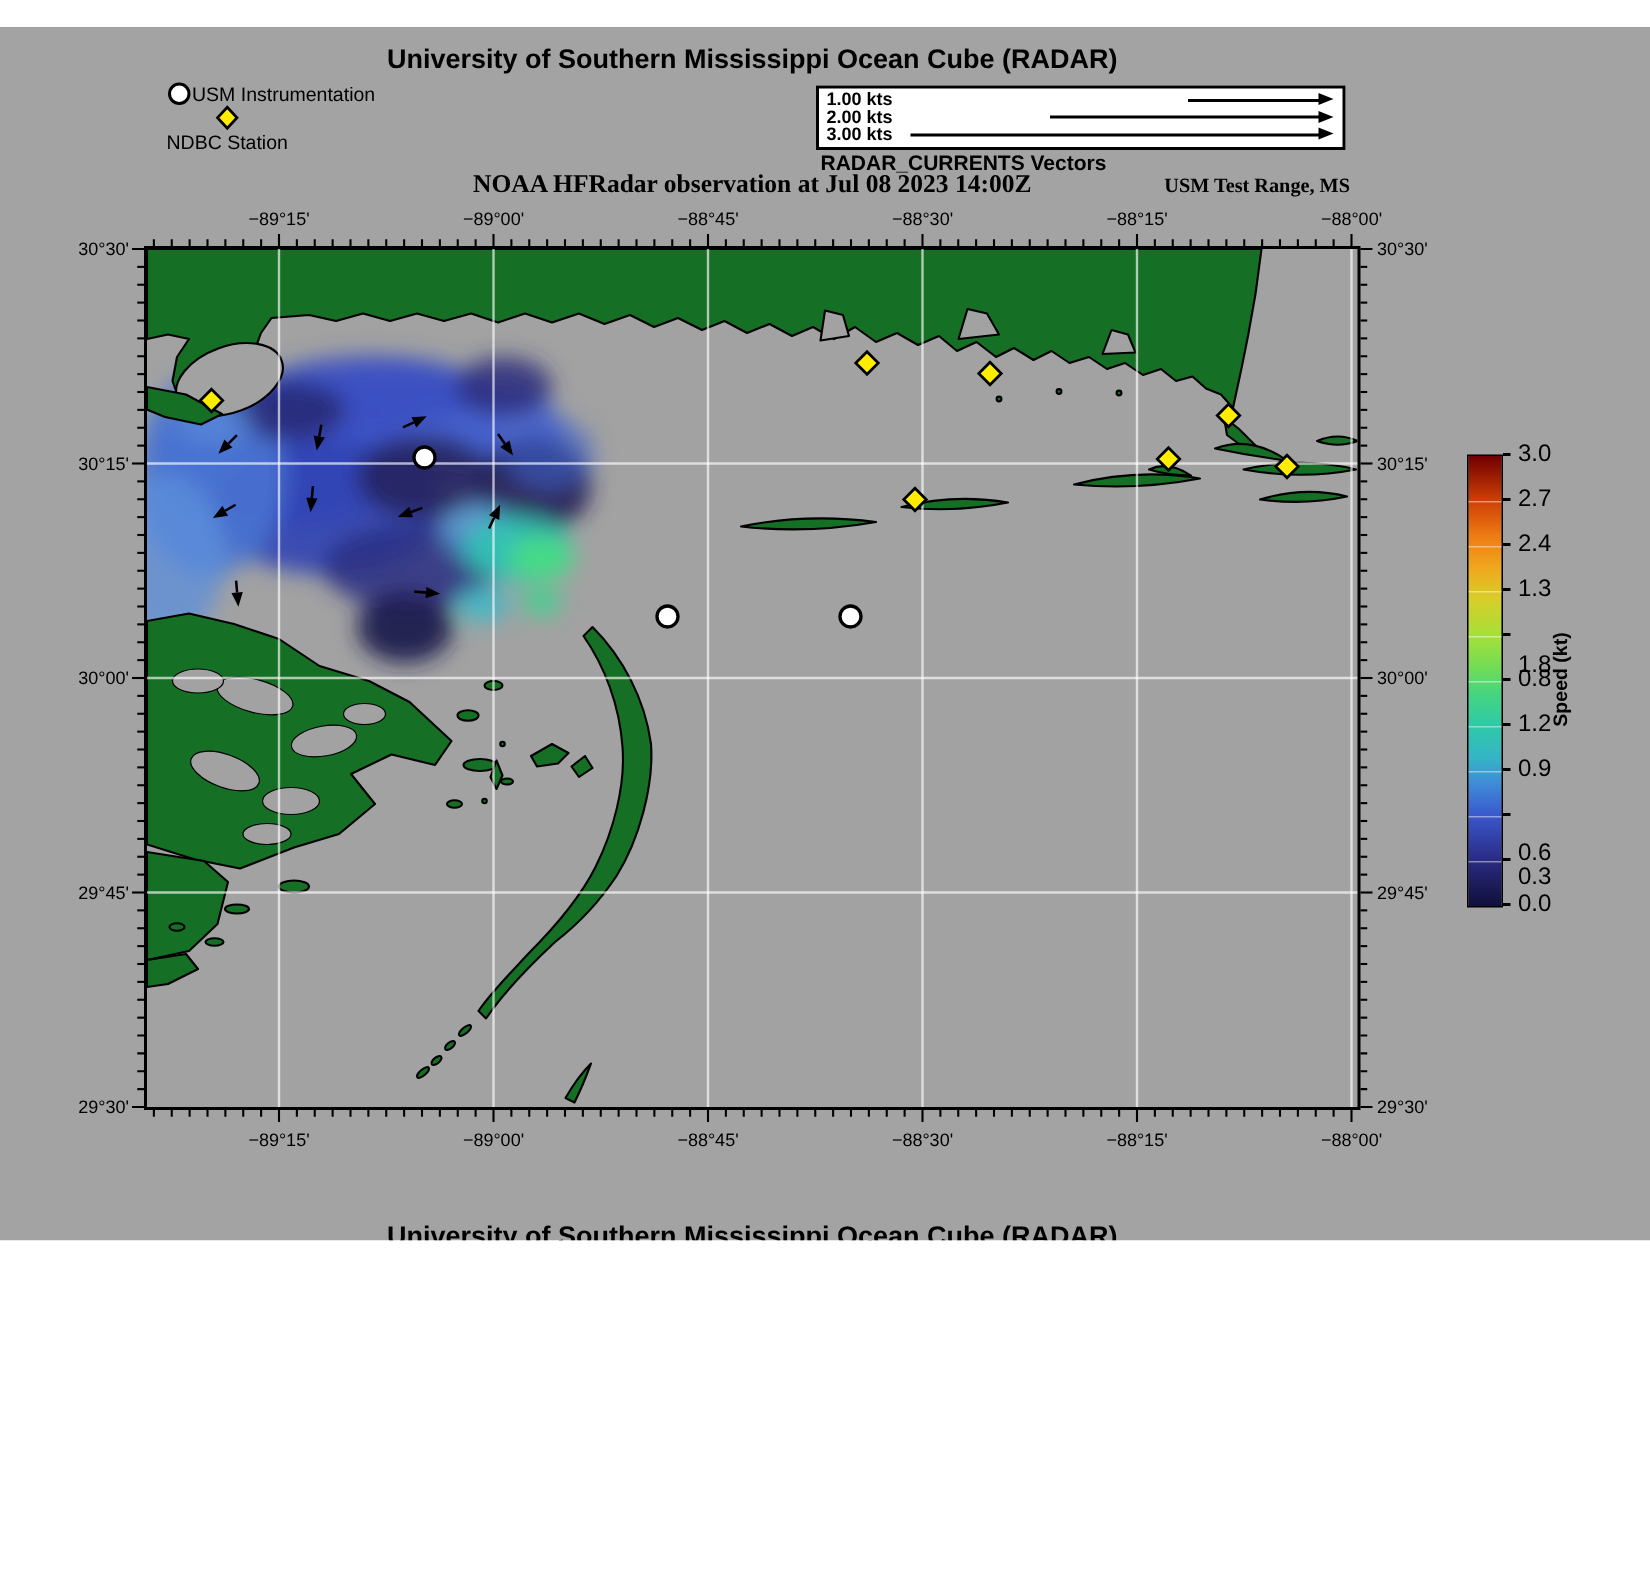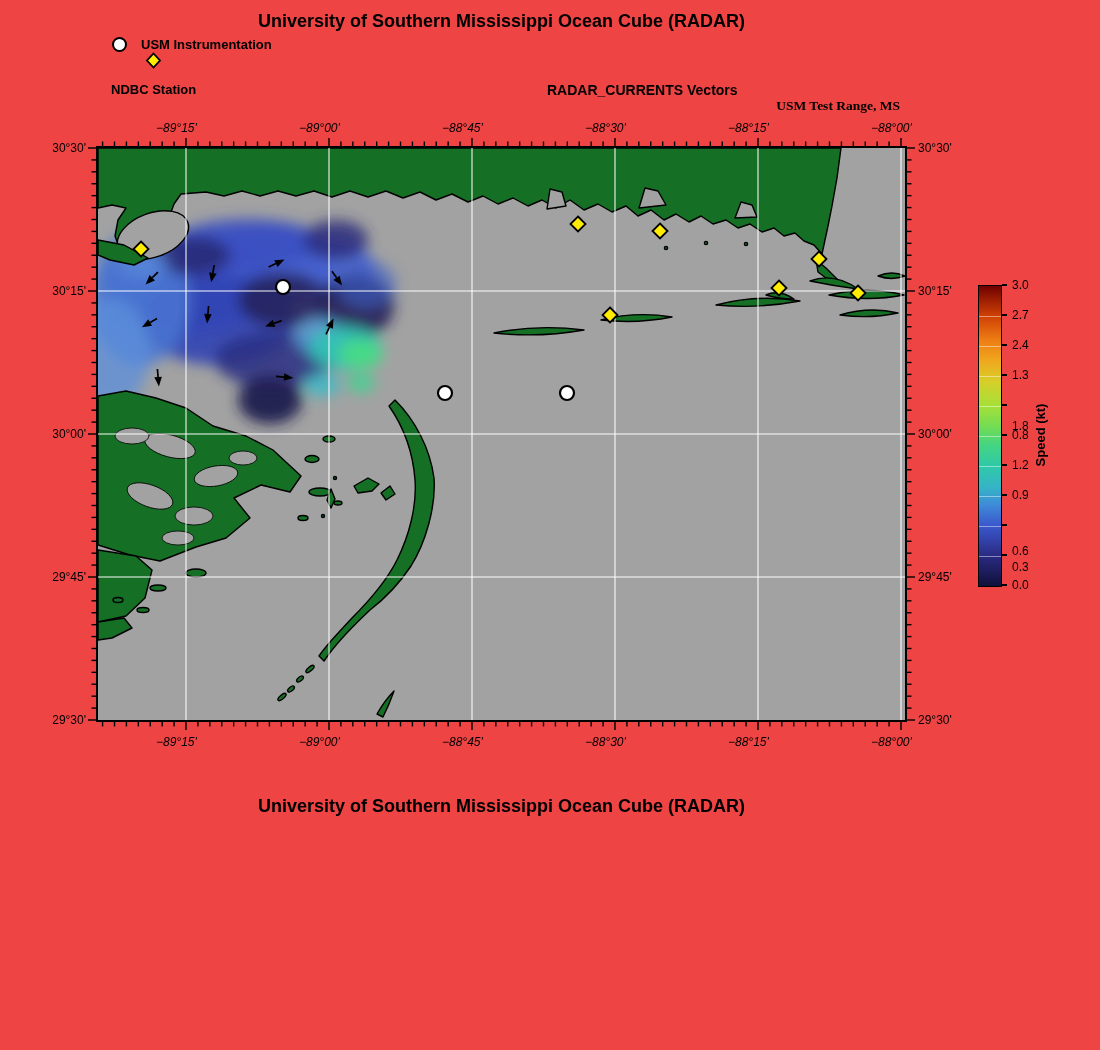--- a/index.html
+++ b/index.html
@@ -1,23 +1,23 @@
 <!DOCTYPE html>
 <html><head>
 <meta charset="utf-8">
 <style>
   html,body{margin:0;padding:0;background:#ffffff;}
-  #fig{position:relative;width:1100px;height:1050px;background:#ef4444;overflow:hidden;
-       font-family:"Liberation Sans", sans-serif;color:#000;}
+  #fig{position:relative;width:1100px;height:809px;background:#a3a3a3;overflow:hidden;
+       font-family:"Liberation Sans", sans-serif;color:#000;margin-top:18px;}
   #fig-title{position:absolute;left:98px;top:11px;width:807px;text-align:center;
              font-size:18px;font-weight:bold;}
   #footer-title{position:absolute;left:98px;top:796px;width:807px;text-align:center;
              font-size:18px;font-weight:bold;}
-  .legend-row{position:absolute;left:111px;display:flex;align-items:center;gap:13px;
-              font-size:13px;font-weight:bold;white-space:nowrap;}
+  .legend-row{position:absolute;left:111px;display:flex;align-items:center;gap:0;
+              font-size:13px;font-weight:normal;white-space:nowrap;}
   #legend-usm{top:36px;}
   #legend-ndbc{top:52px;flex-direction:column;}
   #vector-box{position:absolute;left:544px;top:39px;width:349px;height:37px;
               border:2px solid #000;background:#fff;padding-top:2px;box-sizing:content-box;}
   .vecrow{position:relative;height:11.5px;}
   .veclabel{position:absolute;left:5px;top:0;font-size:12px;font-weight:bold;line-height:11.5px;}
   .vecarrow{position:absolute;right:6px;top:50%;height:0;}
   .vecarrow .shaft{position:absolute;right:8px;top:-0.8px;height:1.6px;background:#000;display:block;}
   .vecarrow .head{position:absolute;right:0;top:-4.5px;width:0;height:0;display:block;
                   border-top:4.5px solid transparent;border-bottom:4.5px solid transparent;
@@ -25,32 +25,32 @@
   #vector-caption{position:absolute;left:547px;top:82px;font-size:14px;font-weight:bold;}
   #subtitle{position:absolute;left:98px;top:95px;width:807px;text-align:center;
             font-family:"Liberation Serif",serif;font-size:17px;font-weight:bold;}
   #range-label{position:absolute;left:700px;top:98px;width:200px;text-align:right;
             font-family:"Liberation Serif",serif;font-size:13.5px;font-weight:bold;}
   #map-frame{position:absolute;left:96px;top:146px;width:807px;height:572px;
              border:2px solid #000;background:#a2a2a2;box-sizing:content-box;}
   #map-svg{position:absolute;left:0;top:0;width:807px;height:572px;display:block;}
   #ticks-svg{position:absolute;left:0;top:0;width:1100px;height:1050px;pointer-events:none;}
   .ticklabel{position:absolute;font-size:12px;line-height:14px;white-space:nowrap;}
-  .ticklabel.top,.ticklabel.bottom{width:60px;text-align:left;font-style:italic;}
+  .ticklabel.top,.ticklabel.bottom{width:60px;text-align:center;}
   .ticklabel.left{width:56px;text-align:right;}
   .ticklabel.right{width:56px;text-align:left;}
   #colorbar{position:absolute;left:978px;top:285px;width:22px;height:300px;
             border:1.5px solid #000;box-sizing:content-box;
             background:linear-gradient(to top,
               #10103a 0%, #2a2a82 10%, #3a57cc 20%, #3f8ad8 27%, #35b5c5 33%,
               #2fc9a8 40%, #44d581 47%, #72dc55 53%, #a5e038 60%, #d6cf2a 68%,
               #f0a81e 75%, #ee7d15 82%, #cf4005 90%, #700000 100%);}
   .cb-sep{position:absolute;left:0;width:100%;height:1px;background:rgba(255,255,255,0.45);}
   .cb-tick{position:absolute;width:5px;height:1.5px;background:#000;}
-  .cb-label{position:absolute;left:1012px;font-size:12px;line-height:14px;}
+  .cb-label{position:absolute;left:1012px;font-size:16px;line-height:14px;}
   #cb-title{position:absolute;left:1040px;top:435px;transform:translate(-50%,-50%) rotate(-90deg);
             font-size:13px;font-weight:bold;white-space:nowrap;}
 </style>
 </head>
 <body>
 
 <div id="fig">
 
   <div id="fig-title">University of Southern Mississippi Ocean Cube (RADAR)</div>
 
@@ -60,22 +60,46 @@
     </svg>
     <span>USM Instrumentation</span>
   </div>
   <div class="legend-row" id="legend-ndbc">
     <svg width="17" height="17">
       <path d="M8.5,1.5 L15,8.5 L8.5,15.5 L2,8.5 Z" fill="#ffec00" stroke="#000" stroke-width="1.8"></path>
     </svg>
     <span>NDBC Station</span>
   </div>
 
+  <div id="vector-box">
+    <div class="vecrow">
+      <span class="veclabel">1.00 kts</span>
+      <span class="vecarrow" style="width: 98px;">
+          <i class="shaft" style="width: 89px;"></i>
+          <i class="head"></i>
+        </span>
+    </div>
+    <div class="vecrow">
+      <span class="veclabel">2.00 kts</span>
+      <span class="vecarrow" style="width: 190px;">
+          <i class="shaft" style="width: 181px;"></i>
+          <i class="head"></i>
+        </span>
+    </div>
+    <div class="vecrow">
+      <span class="veclabel">3.00 kts</span>
+      <span class="vecarrow" style="width: 283px;">
+          <i class="shaft" style="width: 274px;"></i>
+          <i class="head"></i>
+        </span>
+    </div>
+  </div>
   <div id="vector-caption">RADAR_CURRENTS Vectors</div>
 
+  <div id="subtitle">NOAA HFRadar observation at Jul 08 2023 14:00Z</div>
   <div id="range-label">USM Test Range, MS</div>
 
   <div id="map-frame">
     <svg id="map-svg" viewBox="0 0 807 572">
       <defs>
         <filter id="blobblur" x="-40%" y="-40%" width="180%" height="180%">
           <feGaussianBlur stdDeviation="7"></feGaussianBlur>
         </filter>
       </defs>
 

